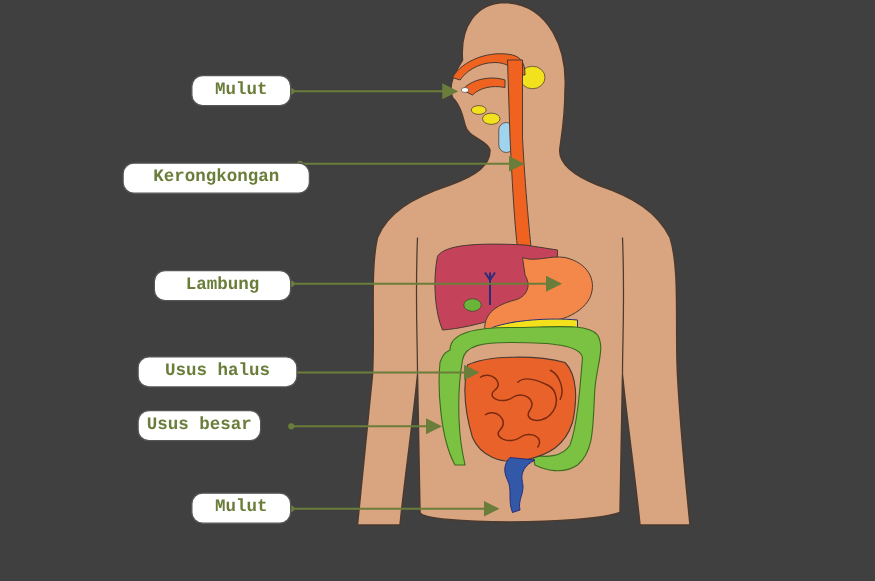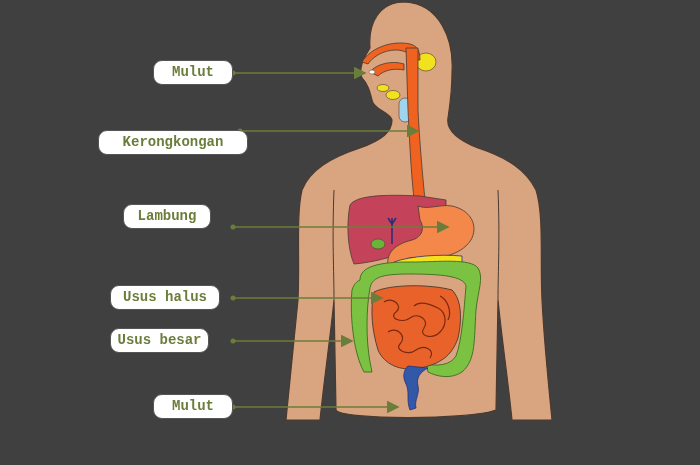--- a/index.html
+++ b/index.html
@@ -116,18 +116,18 @@
         <circle cx="233" cy="298" r="2.5" fill="#6b7d3a"></circle>
         <line x1="233" y1="341" x2="352" y2="341" stroke="#6b7d3a" stroke-width="1.6" marker-end="url(#arrowhead)"></line>
         <circle cx="233" cy="341" r="2.5" fill="#6b7d3a"></circle>
         <line x1="233" y1="407" x2="398" y2="407" stroke="#6b7d3a" stroke-width="1.6" marker-end="url(#arrowhead)"></line>
         <circle cx="233" cy="407" r="2.5" fill="#6b7d3a"></circle>
       </g>
   </svg>
 
   <div class="label-box" style="left:153px;top:60px;width:80px;">Mulut</div>
   <div class="label-box" style="left:98px;top:118px;width:150px;margin-top:12px;">Kerongkongan</div>
-  <div class="label-box" style="left:123px;top:204px;width:88px;">Lambung</div>
-  <div class="label-box" style="left:110px;top:285px;width:110px;">Usus halus</div>
+  <div class="label-box" style="left:123px;top:216px;width:110px;">Lambung</div>
+  <div class="label-box" style="left:110px;top:285px;width:128px;">Usus halus</div>
   <div class="label-box" style="left:110px;top:328px;width:99px;">Usus besar</div>
   <div class="label-box" style="left:153px;top:394px;width:80px;">Mulut</div>
 
 </div>
 
 </body></html>

